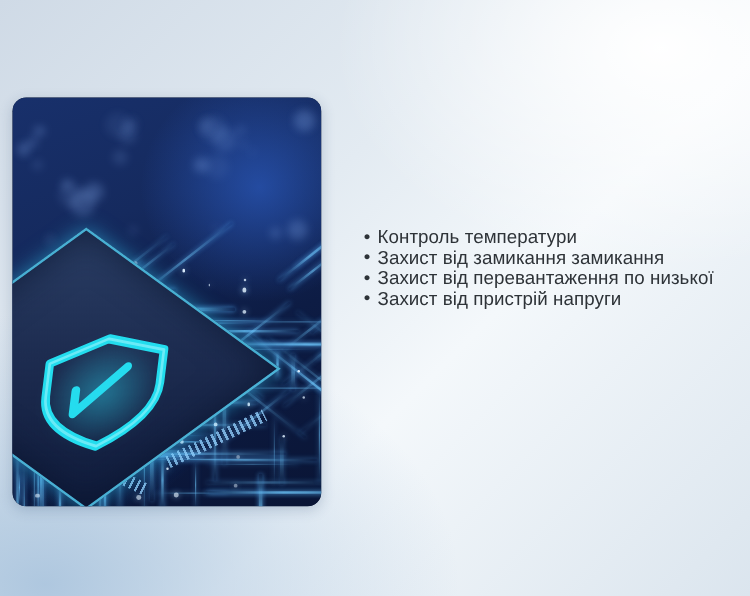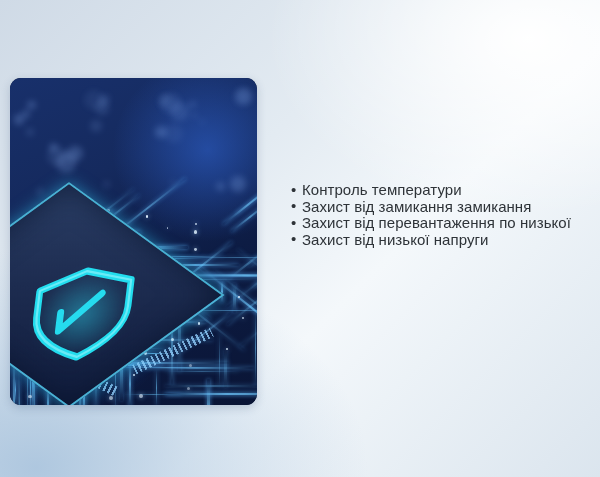--- a/index.html
+++ b/index.html
@@ -342,16 +342,16 @@
       <span class="hl-line hl-1">ВАША</span>
       <span class="hl-line hl-2">БЕЗПЕКА</span>
       <span class="hl-line hl-3">ПІД КОНТРОЛЕМ</span>
     </h1>
 
 
     <ul class="bullets" id="feature-list">
         <li>Контроль температури</li>
         <li>Захист від замикання замикання</li>
         <li>Захист від перевантаження по низької</li>
-        <li>Захист від низької напруги</li>
+        <li>Захист від пристрій напруги</li>
       </ul>
   </div>
 </div>
 
 </body></html>

